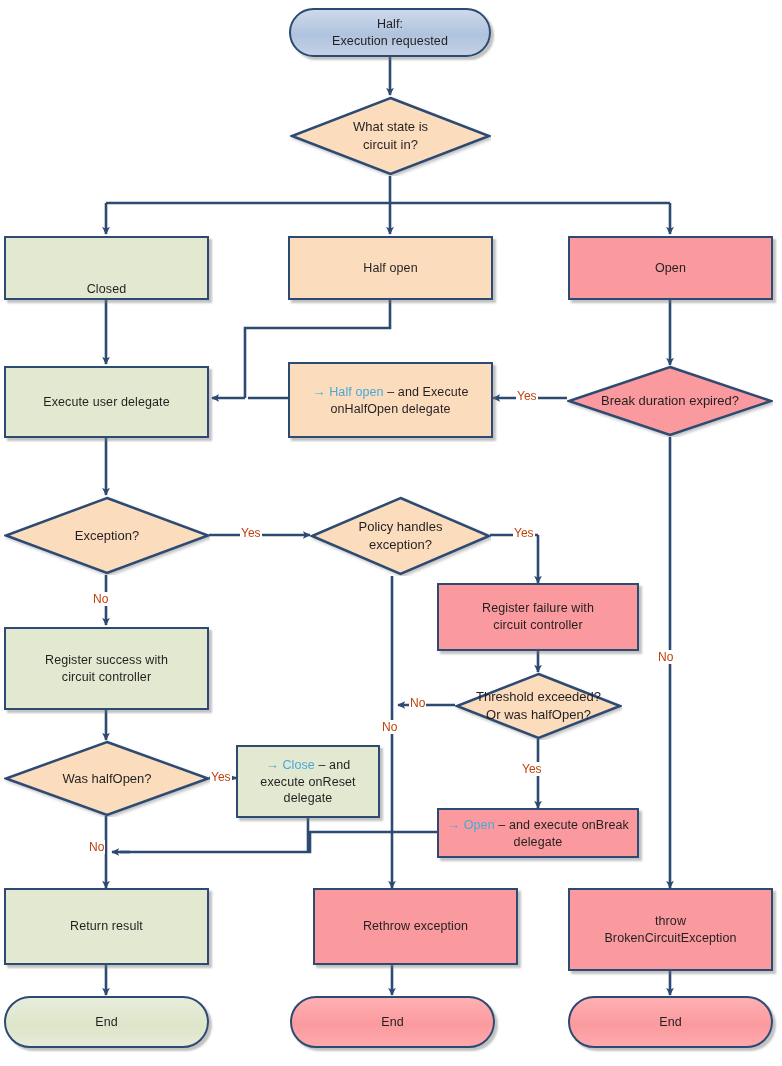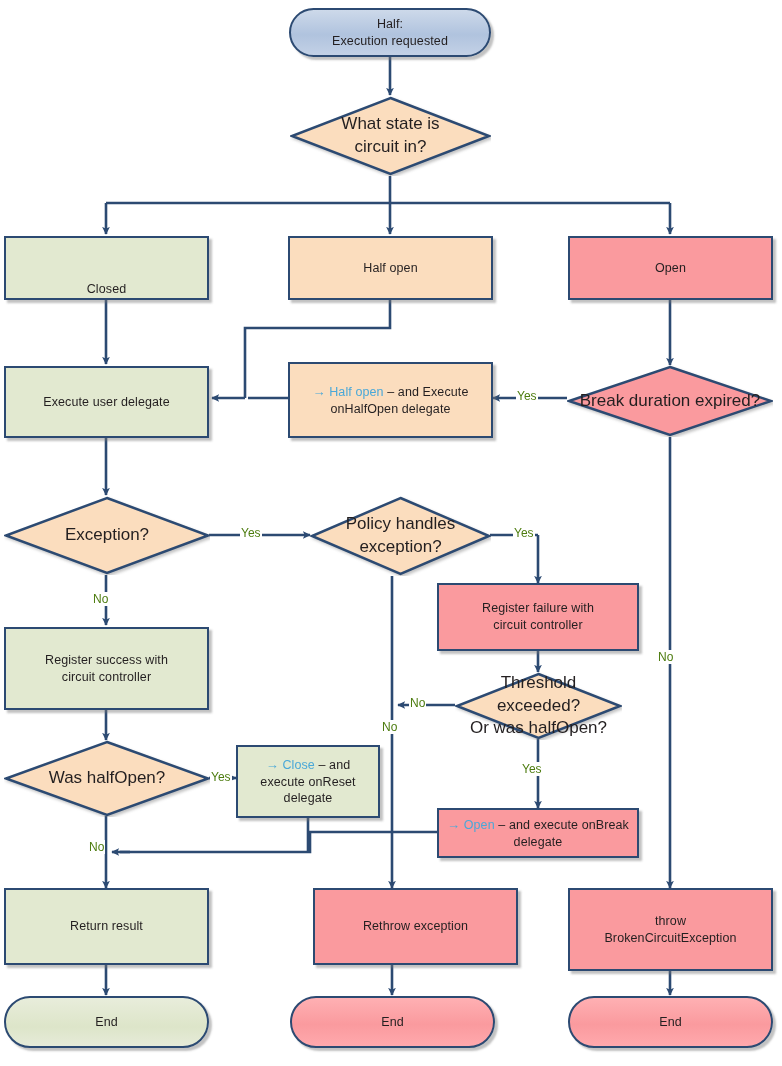--- a/index.html
+++ b/index.html
@@ -60,31 +60,31 @@
     text-align: center;
   }
   .diamond > svg {
     position: absolute;
     left: 0; top: 0;
   }
   .diamond > .dlabel {
     position: relative;
     z-index: 2;
     color: #231f20;
-    font-size: 17px;
+    font-size: 13px;
     line-height: 1.35;
     padding: 0 6px;
   }
   .node .nlabel { padding: 0 8px; }
   .accent { color: #4aa8d8; }
   .arrowglyph { color: #4aa8d8; font-size: 13px; }
   .edgelabel {
     position: absolute;
     font-size: 12px;
-    color: #4d7c0f;
+    color: #c2410c;
     background: #ffffff;
     padding: 0 1px;
     white-space: nowrap;
   }
 </style>
 </head>
 <body>
 
 <div id="canvas">
 

